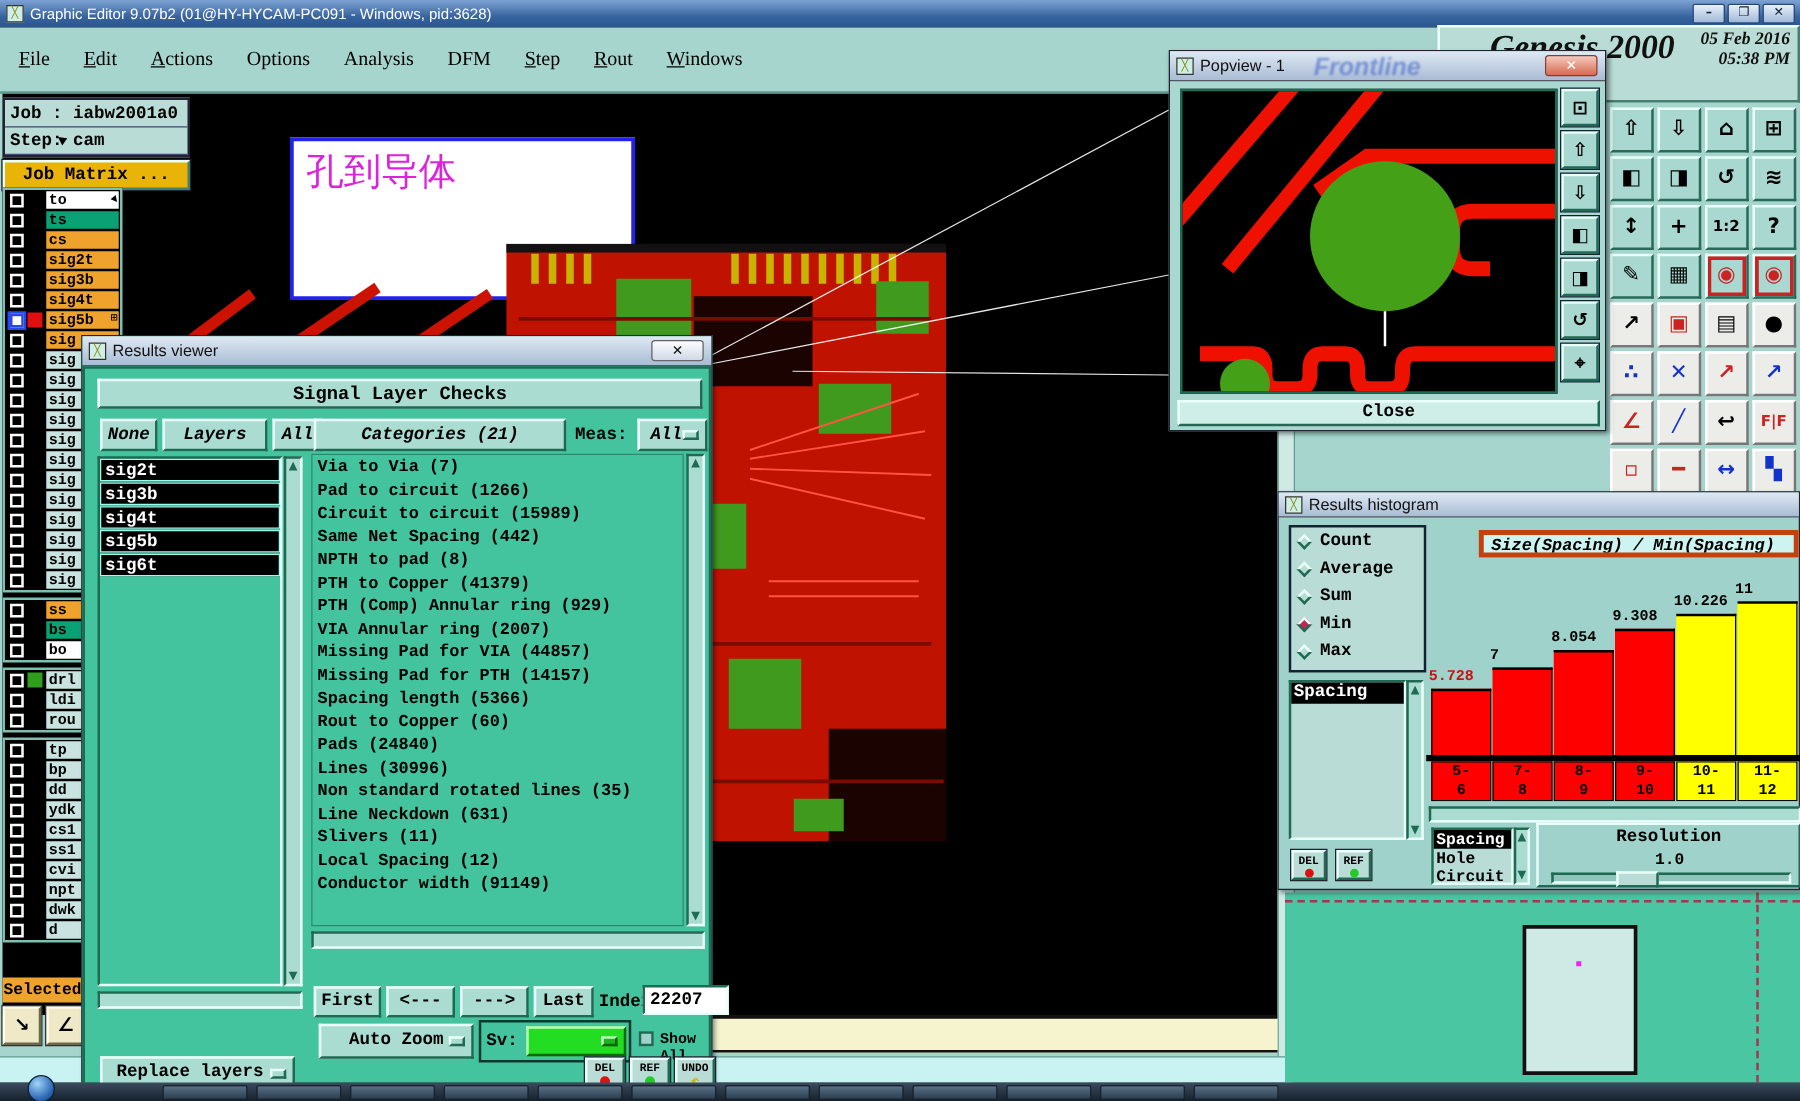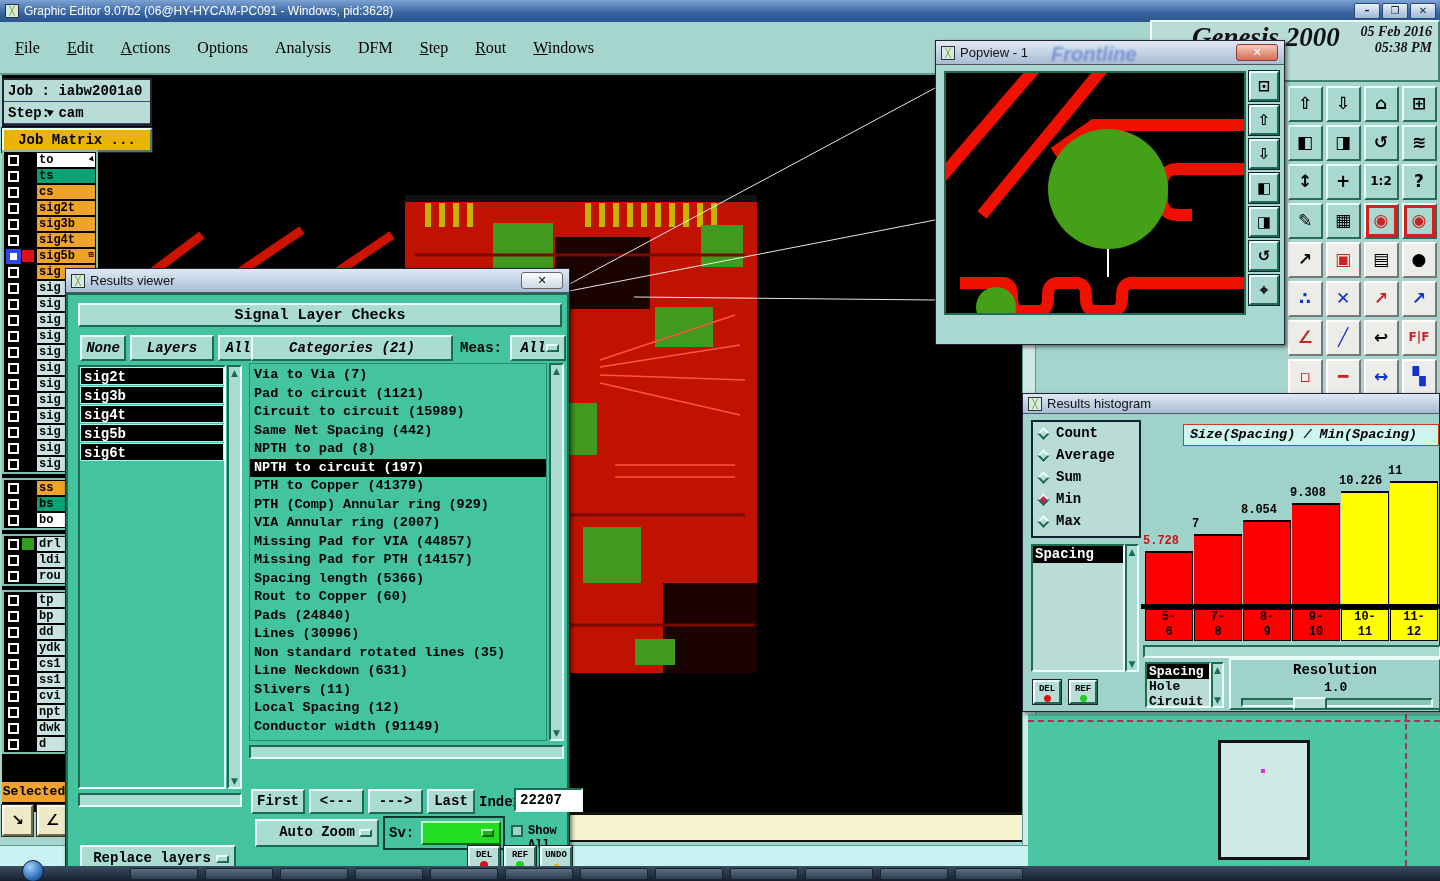--- a/index.html
+++ b/index.html
@@ -156,21 +156,21 @@
   .stat-row { display:flex; align-items:center; height:22px; padding-left:6px;
     font:bold 14px "Liberation Mono",monospace; }
   .diamond { width:9px; height:9px; margin-right:8px; transform:rotate(45deg);
     background:#b9ddd6; border:2px solid; border-color:#e9fff9 #1e6a52 #1e6a52 #e9fff9; flex:none; }
   .diamond.sel { background:#cc2255; }
   #hist-layerlist { position:absolute; left:8px; top:150px; width:94px; height:128px; background:#b9ddd6;
     border:2px solid; border-color:#1e6a52 #e9fff9 #e9fff9 #1e6a52; }
   .hl-item { font:bold 14px/17px "Liberation Mono",monospace; padding-left:2px; }
   .hl-item.sel { background:#000; color:#fff; }
   #hist-charttitle { position:absolute; left:160px; top:30px; width:256px; height:22px; background:#cdf4f0;
-    border:1px solid #c2410c; font:bold italic 13.5px/20px "Liberation Mono",monospace; padding-left:6px;
+    border:4px solid #c2410c; font:bold italic 13.5px/20px "Liberation Mono",monospace; padding-left:6px;
     white-space:nowrap; overflow:hidden; }
   #hist-bars { position:absolute; left:120px; top:60px; width:298px; height:150px; overflow:hidden; }
   .hbar { position:absolute; bottom:0; width:48px; }
   .hbar-label { position:absolute; width:54px; font:bold 12px "Liberation Mono",monospace; }
   #hist-axis { position:absolute; left:118px; top:210px; width:300px; height:5px; background:#000; }
   #hist-xcells { position:absolute; left:120px; top:215px; width:298px; height:32px; overflow:hidden; }
   .xcell { position:absolute; top:0; width:48px; height:32px; border:1px solid #000; text-align:center;
     font:bold 12px/15px "Liberation Mono",monospace; }
   #hist-hscroll { left:120px; top:251px; width:298px; height:13px; }
   #hist-measures { position:absolute; left:122px; top:268px; width:66px; height:46px; background:#b9ddd6;
@@ -194,21 +194,21 @@
   .tb-task { position:absolute; top:2px; height:12px; width:68px; border-radius:2px;
     background:linear-gradient(#5a7084,#2c3e50); border:1px solid #16232f; }
 </style>
 </head>
 <body>
 
 <div id="app">
 
   <div id="titlebar">
     <span class="win-ico">╳</span>
-    <span>Graphic Editor 9.07b2 (06@HY-HYCAM-PC091 - Windows, pid:3628)</span>
+    <span>Graphic Editor 9.07b2 (01@HY-HYCAM-PC091 - Windows, pid:3628)</span>
     <span class="winbtns">
       <span class="wbtn">–</span>
       <span class="wbtn">❐</span>
       <span class="wbtn">✕</span>
     </span>
   </div>
 
   <div id="menubar">
       <span class="menu-item"><u>F</u>ile</span>
       <span class="menu-item"><u>E</u>dit</span>
@@ -216,20 +216,23 @@
       <span class="menu-item">Options</span>
       <span class="menu-item">Analysis</span>
       <span class="menu-item">DFM</span>
       <span class="menu-item"><u>S</u>tep</span>
       <span class="menu-item"><u>R</u>out</span>
       <span class="menu-item"><u>W</u>indows</span>
     </div>
 
   <div id="base">
     <div id="canvas-black">
+      <div id="note-box">
+        <span>孔到导体</span>
+      </div>
 
       <svg id="pcb" width="352" height="478" viewBox="0 0 352 478">
         <rect x="0" y="0" width="352" height="478" fill="#c01200"></rect>
         <rect x="0" y="0" width="352" height="7" fill="#111"></rect>
         <rect x="150" y="42" width="95" height="72" fill="#1a0300"></rect>
         <rect x="258" y="388" width="94" height="90" fill="#1a0300"></rect>
         <g fill="#c8b400">
           <rect x="20" y="8" width="6" height="24"></rect>
             <rect x="34" y="8" width="6" height="24"></rect>
           <rect x="48" y="8" width="6" height="24"></rect>
@@ -555,25 +558,24 @@
           <div class="rv-layer">sig6t</div>
         </div>
       <div class="vscroll" style="left:159px; top:70px; width:15px; height:424px;">
         <span class="arr" style="top:0;">▲</span>
           <span class="arr" style="bottom:0;">▼</span>
       </div>
       <div class="hscroll" style="left:10px; top:498px; width:164px; height:14px;"></div>
 
       <div id="rv-cats" class="sunken">
           <div class="cat-item">Via to Via (7)</div>
-          <div class="cat-item">Pad to circuit (1121)</div>
+          <div class="cat-item">Pad to circuit (1266)</div>
           <div class="cat-item">Circuit to circuit (15989)</div>
           <div class="cat-item">Same Net Spacing (442)</div>
           <div class="cat-item">NPTH to pad (8)</div>
-          <div class="cat-item sel">NPTH to circuit (197)</div>
           <div class="cat-item">PTH to Copper (41379)</div>
           <div class="cat-item">PTH (Comp) Annular ring (929)</div>
           <div class="cat-item">VIA Annular ring (2007)</div>
           <div class="cat-item">Missing Pad for VIA (44857)</div>
           <div class="cat-item">Missing Pad for PTH (14157)</div>
           <div class="cat-item">Spacing length (5366)</div>
           <div class="cat-item">Rout to Copper (60)</div>
           <div class="cat-item">Pads (24840)</div>
           <div class="cat-item">Lines (30996)</div>
           <div class="cat-item">Non standard rotated lines (35)</div>
@@ -648,20 +650,21 @@
     </div>
     <div id="pv-tools">
         <div class="pv-btn">⊡</div>
         <div class="pv-btn">⇧</div>
         <div class="pv-btn">⇩</div>
         <div class="pv-btn">◧</div>
         <div class="pv-btn">◨</div>
         <div class="pv-btn">↺</div>
         <div class="pv-btn">⌖</div>
       </div>
+    <div id="pv-close">Close</div>
   </div>
 
   <div class="window" id="hist">
     <div class="wtitle">
       <span class="win-ico">╳</span>
       <span>Results histogram</span>
     </div>
     <div id="hist-stats">
         <div class="stat-row">
           <span class="diamond"></span>

